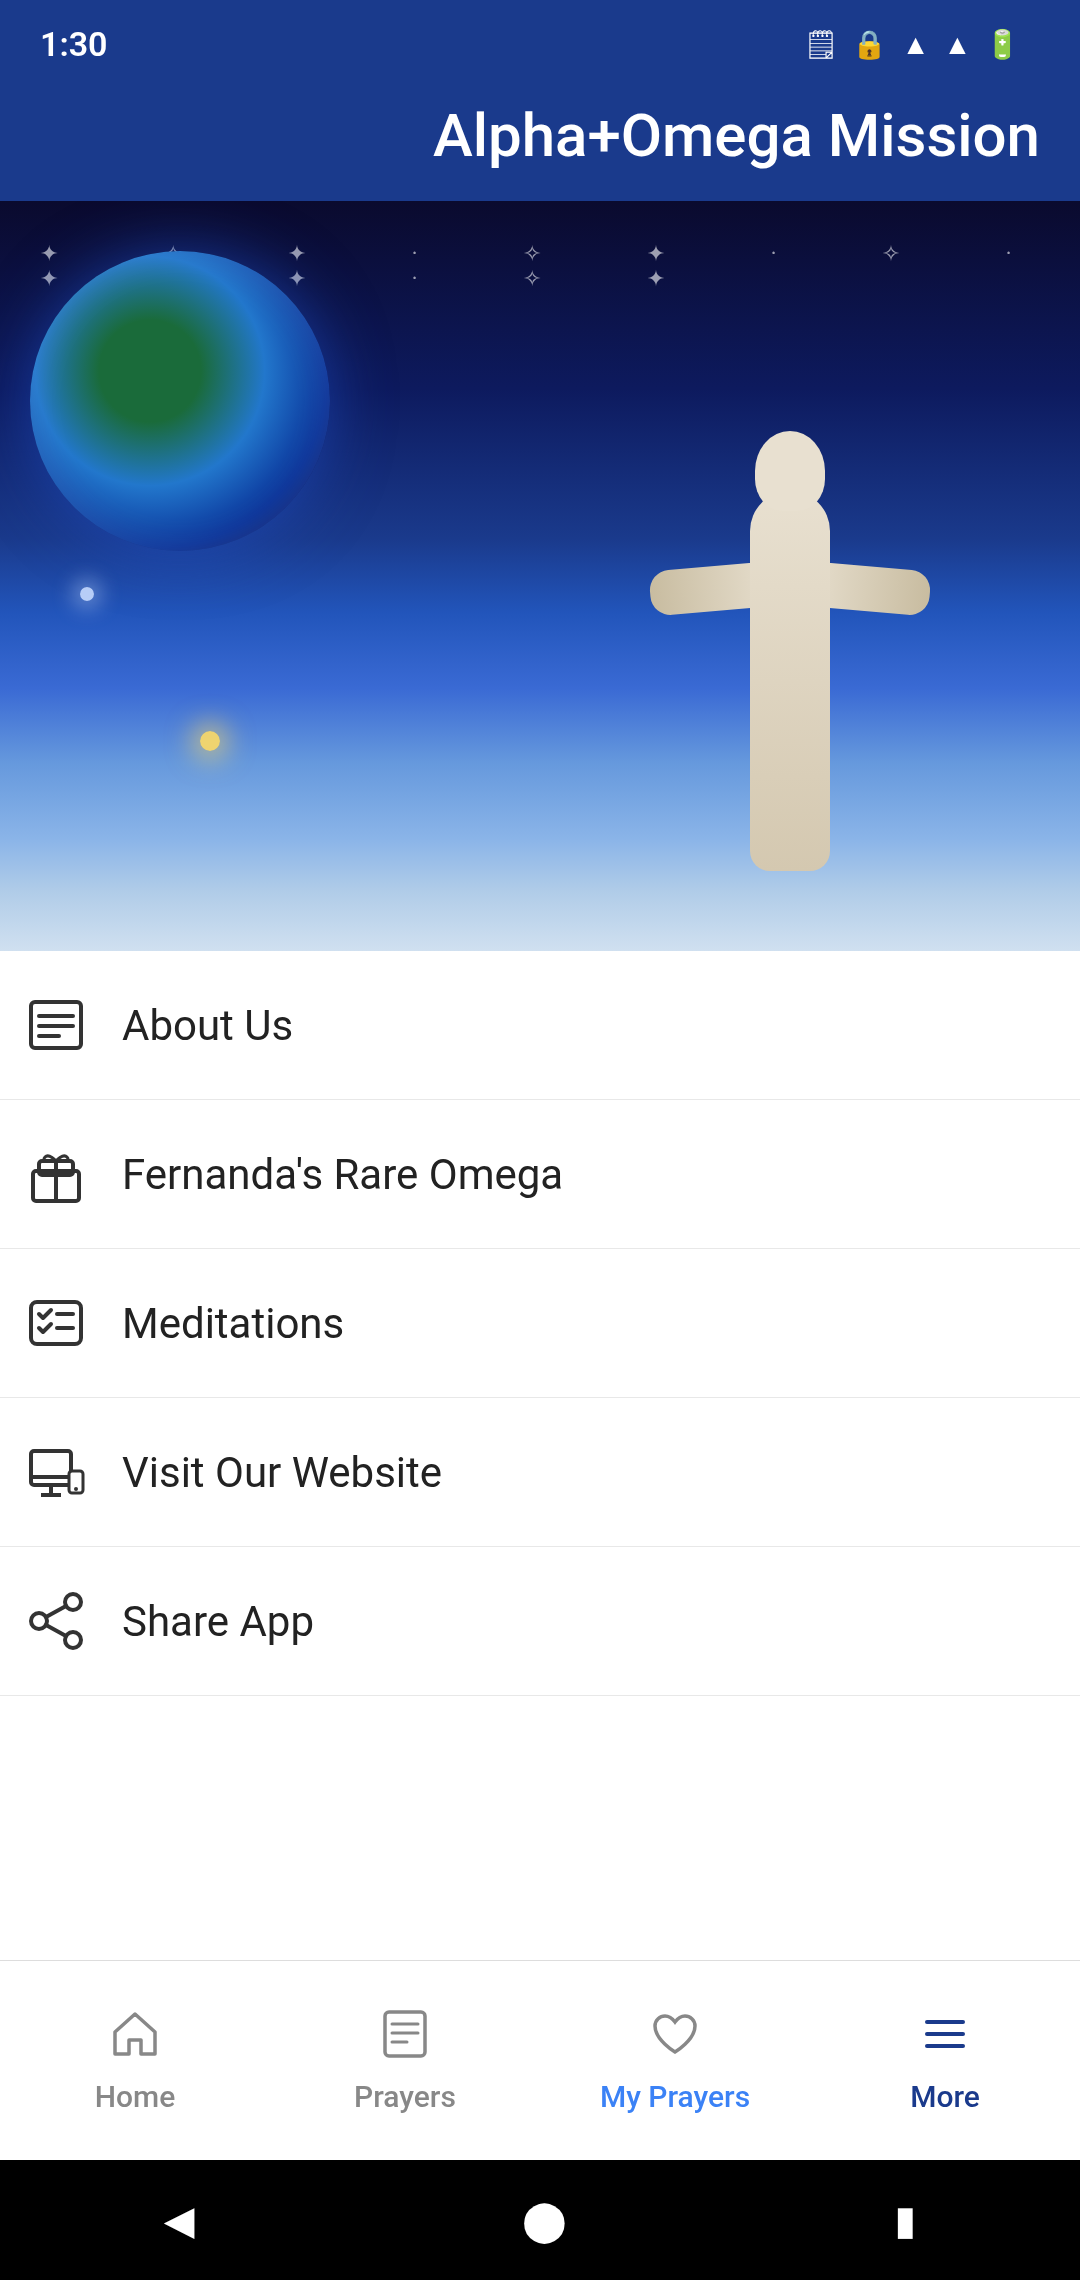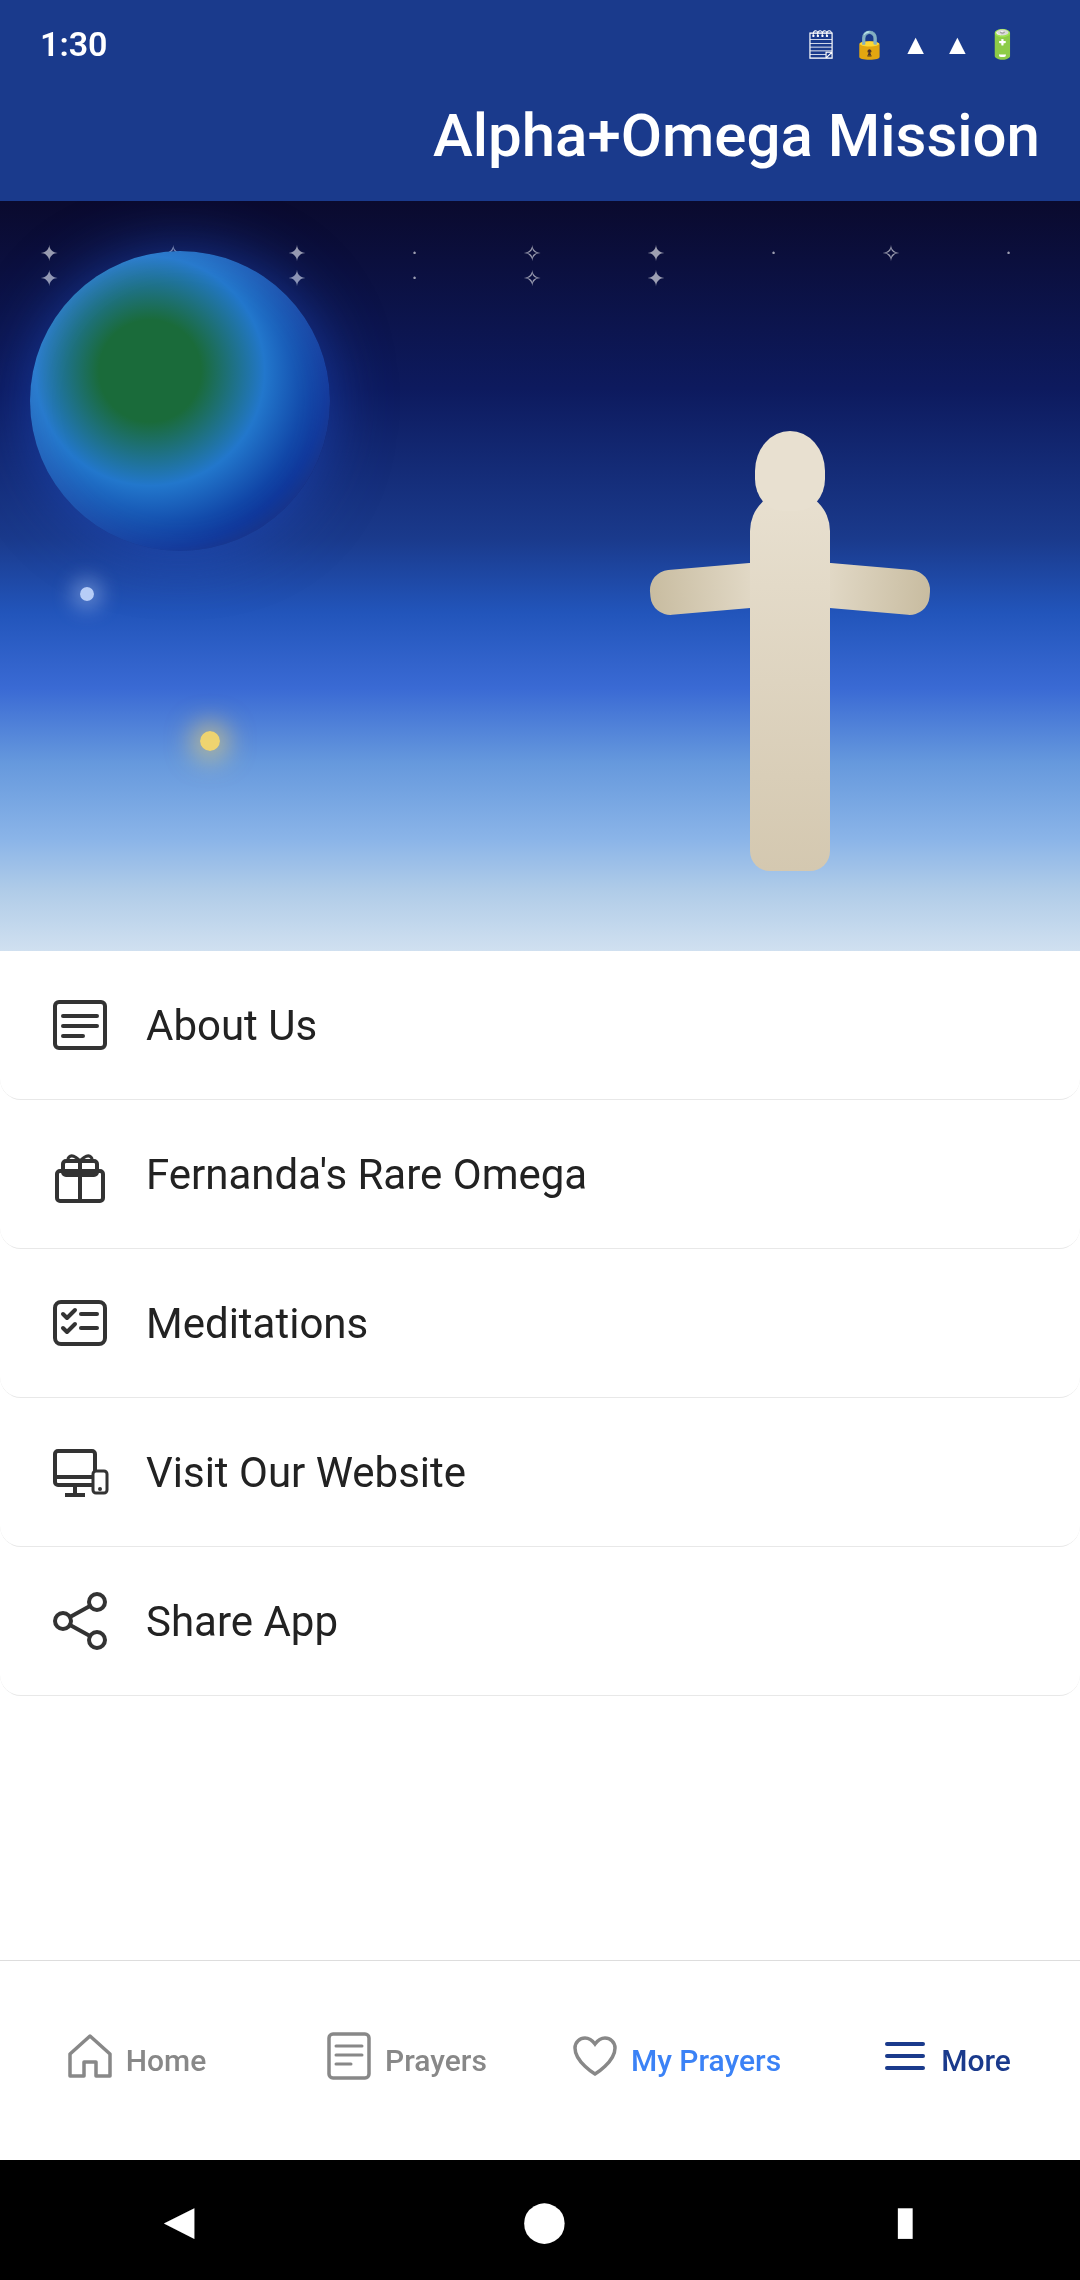--- a/index.html
+++ b/index.html
@@ -156,25 +156,24 @@
     }
 
     
     .menu-list {
       background: white;
       flex: 1;
     }
     .menu-item {
       display: flex;
       align-items: center;
-      padding: 38px 44px;
+      padding: 38px 20px;
       border-bottom: 1px solid #e8e8e8;
       cursor: pointer;
       background: white;
-      border-radius: 21px;
     }
     .menu-icon {
       width: 72px;
       height: 72px;
       margin-right: 30px;
       display: flex;
       align-items: center;
       justify-content: center;
       flex-shrink: 0;
     }
@@ -202,21 +201,21 @@
       width: 1080px;
       height: 200px;
       background: white;
       border-top: 1px solid #dddddd;
       display: flex;
       align-items: center;
     }
     .nav-item {
       flex: 1;
       display: flex;
-      flex-direction: row;
+      flex-direction: column;
       align-items: center;
       justify-content: center;
       height: 100%;
       cursor: pointer;
       gap: 10px;
     }
     .nav-item.active {
       color: #1a3a8c;
     }
     .nav-item:not(.active) {

